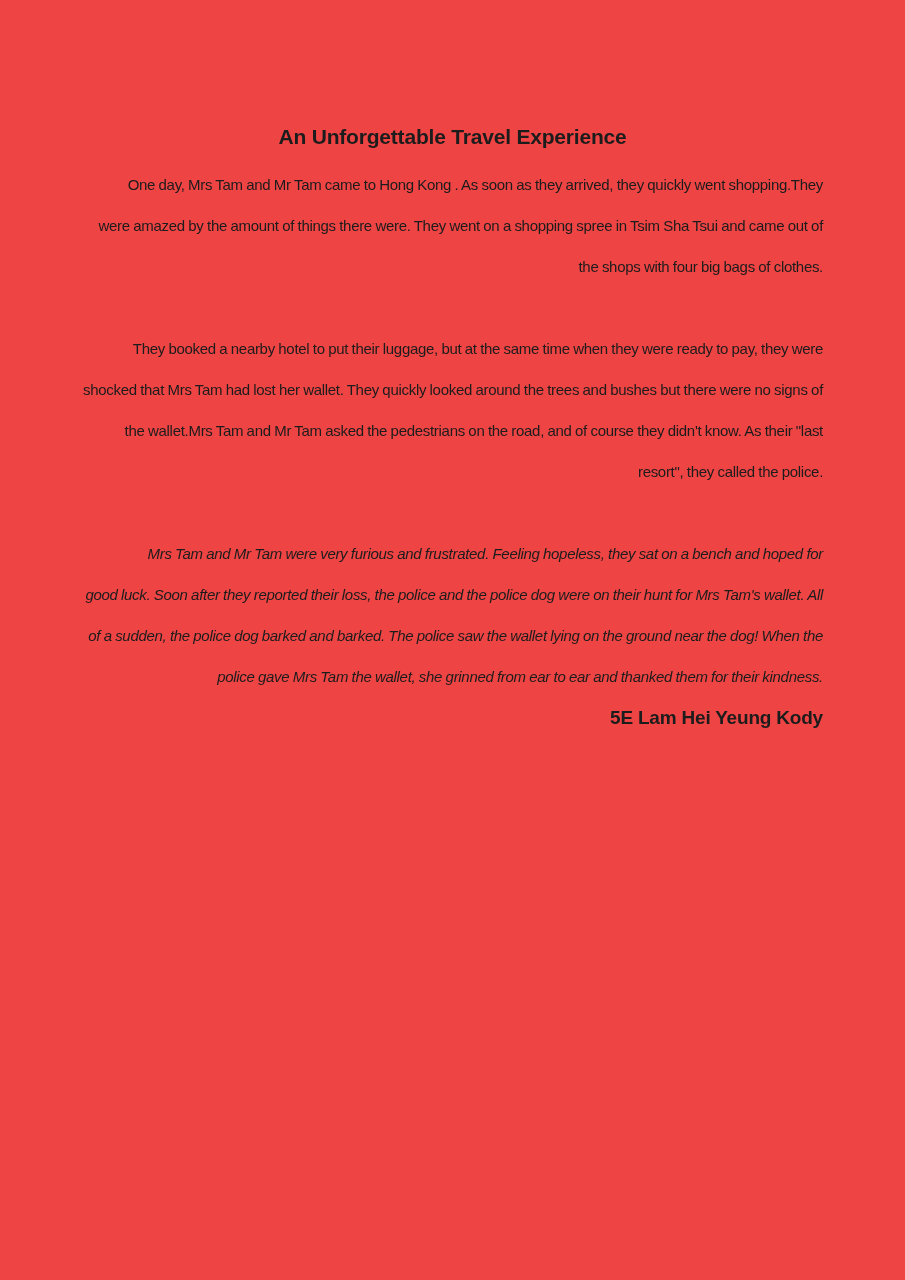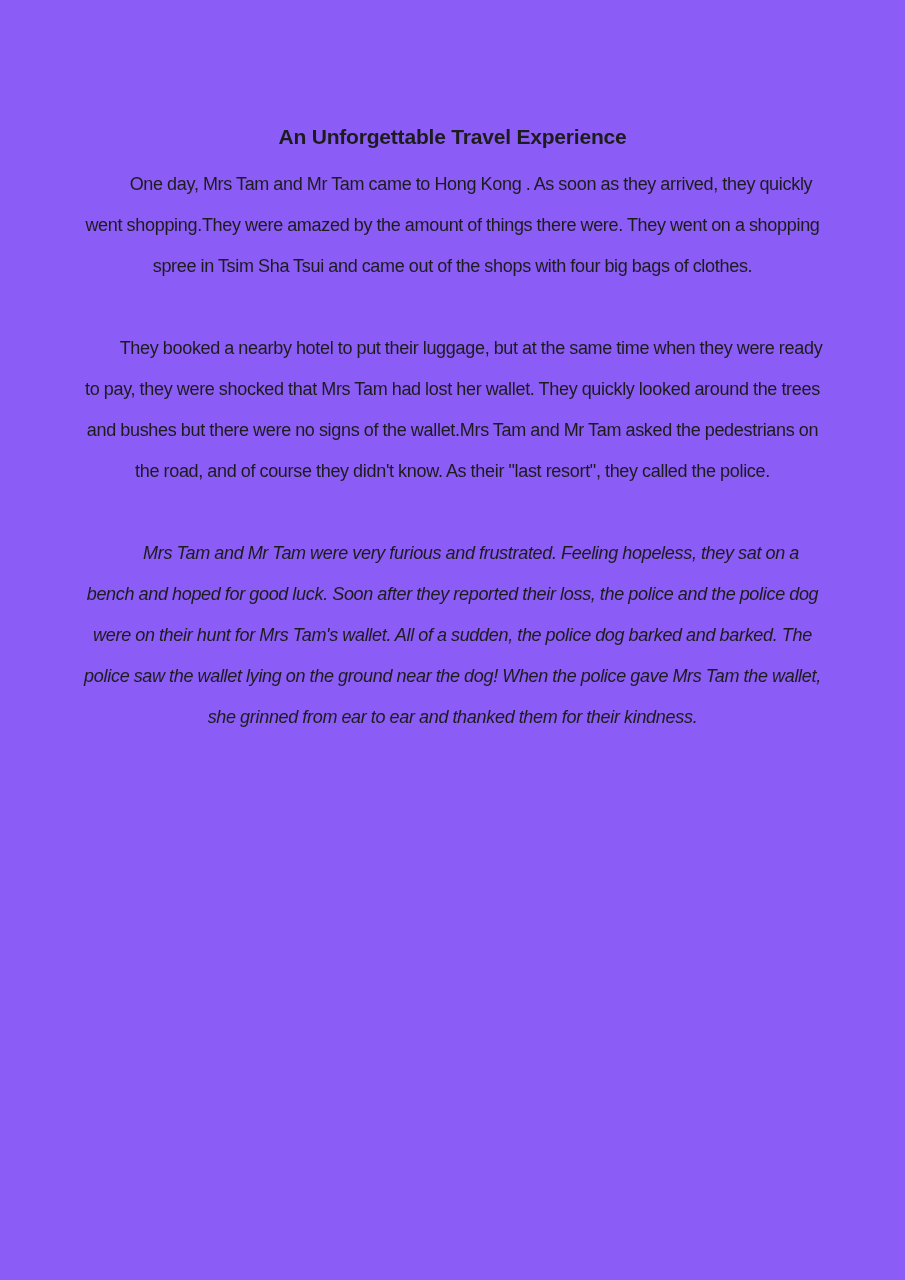--- a/index.html
+++ b/index.html
@@ -10,39 +10,39 @@
   body {
     width: 905px;
     height: 1280px;
     overflow: hidden;
   }
   .page {
     box-sizing: border-box;
     width: 905px;
     height: 1280px;
     padding: 116px 82px 0 82px;
-    background: #8b5cf6;
+    background: #ef4444;
     font-family: "Liberation Sans", "DejaVu Sans", sans-serif;
     color: #1c1c1c;
   }
   .essay-title {
     margin: 0 0 7px 0;
     font-size: 21px;
     line-height: 41px;
     font-weight: bold;
     text-align: center;
     letter-spacing: -0.2px;
   }
   .essay-paragraph {
     margin: 0 0 41px 0;
-    font-size: 18px;
+    font-size: 15px;
     line-height: 41px;
     letter-spacing: -0.3px;
     text-indent: 37px;
-    text-align: center;
+    text-align: right;
     word-spacing: -0.4px;
   }
   .essay-paragraph.last {
     margin-bottom: 0;
     font-style: italic;
   }
   .author-signature {
     margin: 0;
     font-size: 19px;
     line-height: 41px;
@@ -56,13 +56,14 @@
 
 <div class="page">
   <h1 class="essay-title">An Unforgettable Travel Experience</h1>
 
   <p class="essay-paragraph">One day, Mrs Tam and Mr Tam came to Hong Kong . As soon as they arrived, they quickly went shopping.They were amazed by the amount of things there were. They went on a shopping spree in Tsim Sha Tsui and came out of the shops with four big bags of clothes.</p>
 
   <p class="essay-paragraph">They booked a nearby hotel to put their luggage, but at the same time when they were ready to pay, they were shocked that Mrs Tam had lost her wallet. They quickly looked around the trees and bushes but there were no signs of the wallet.Mrs Tam and Mr Tam asked the pedestrians on the road, and of course they didn't know. As their "last resort", they called the police.</p>
 
   <p class="essay-paragraph last">Mrs Tam and Mr Tam were very furious and frustrated. Feeling hopeless, they sat on a bench and hoped for good luck. Soon after they reported their loss, the police and the police dog were on their hunt for Mrs Tam's wallet. All of a sudden, the police dog barked and barked. The police saw the wallet lying on the ground near the dog! When the police gave Mrs Tam the wallet, she grinned from ear to ear and thanked them for their kindness.</p>
 
+  <p class="author-signature">5E Lam Hei Yeung Kody</p>
 </div>
 
 </body></html>

